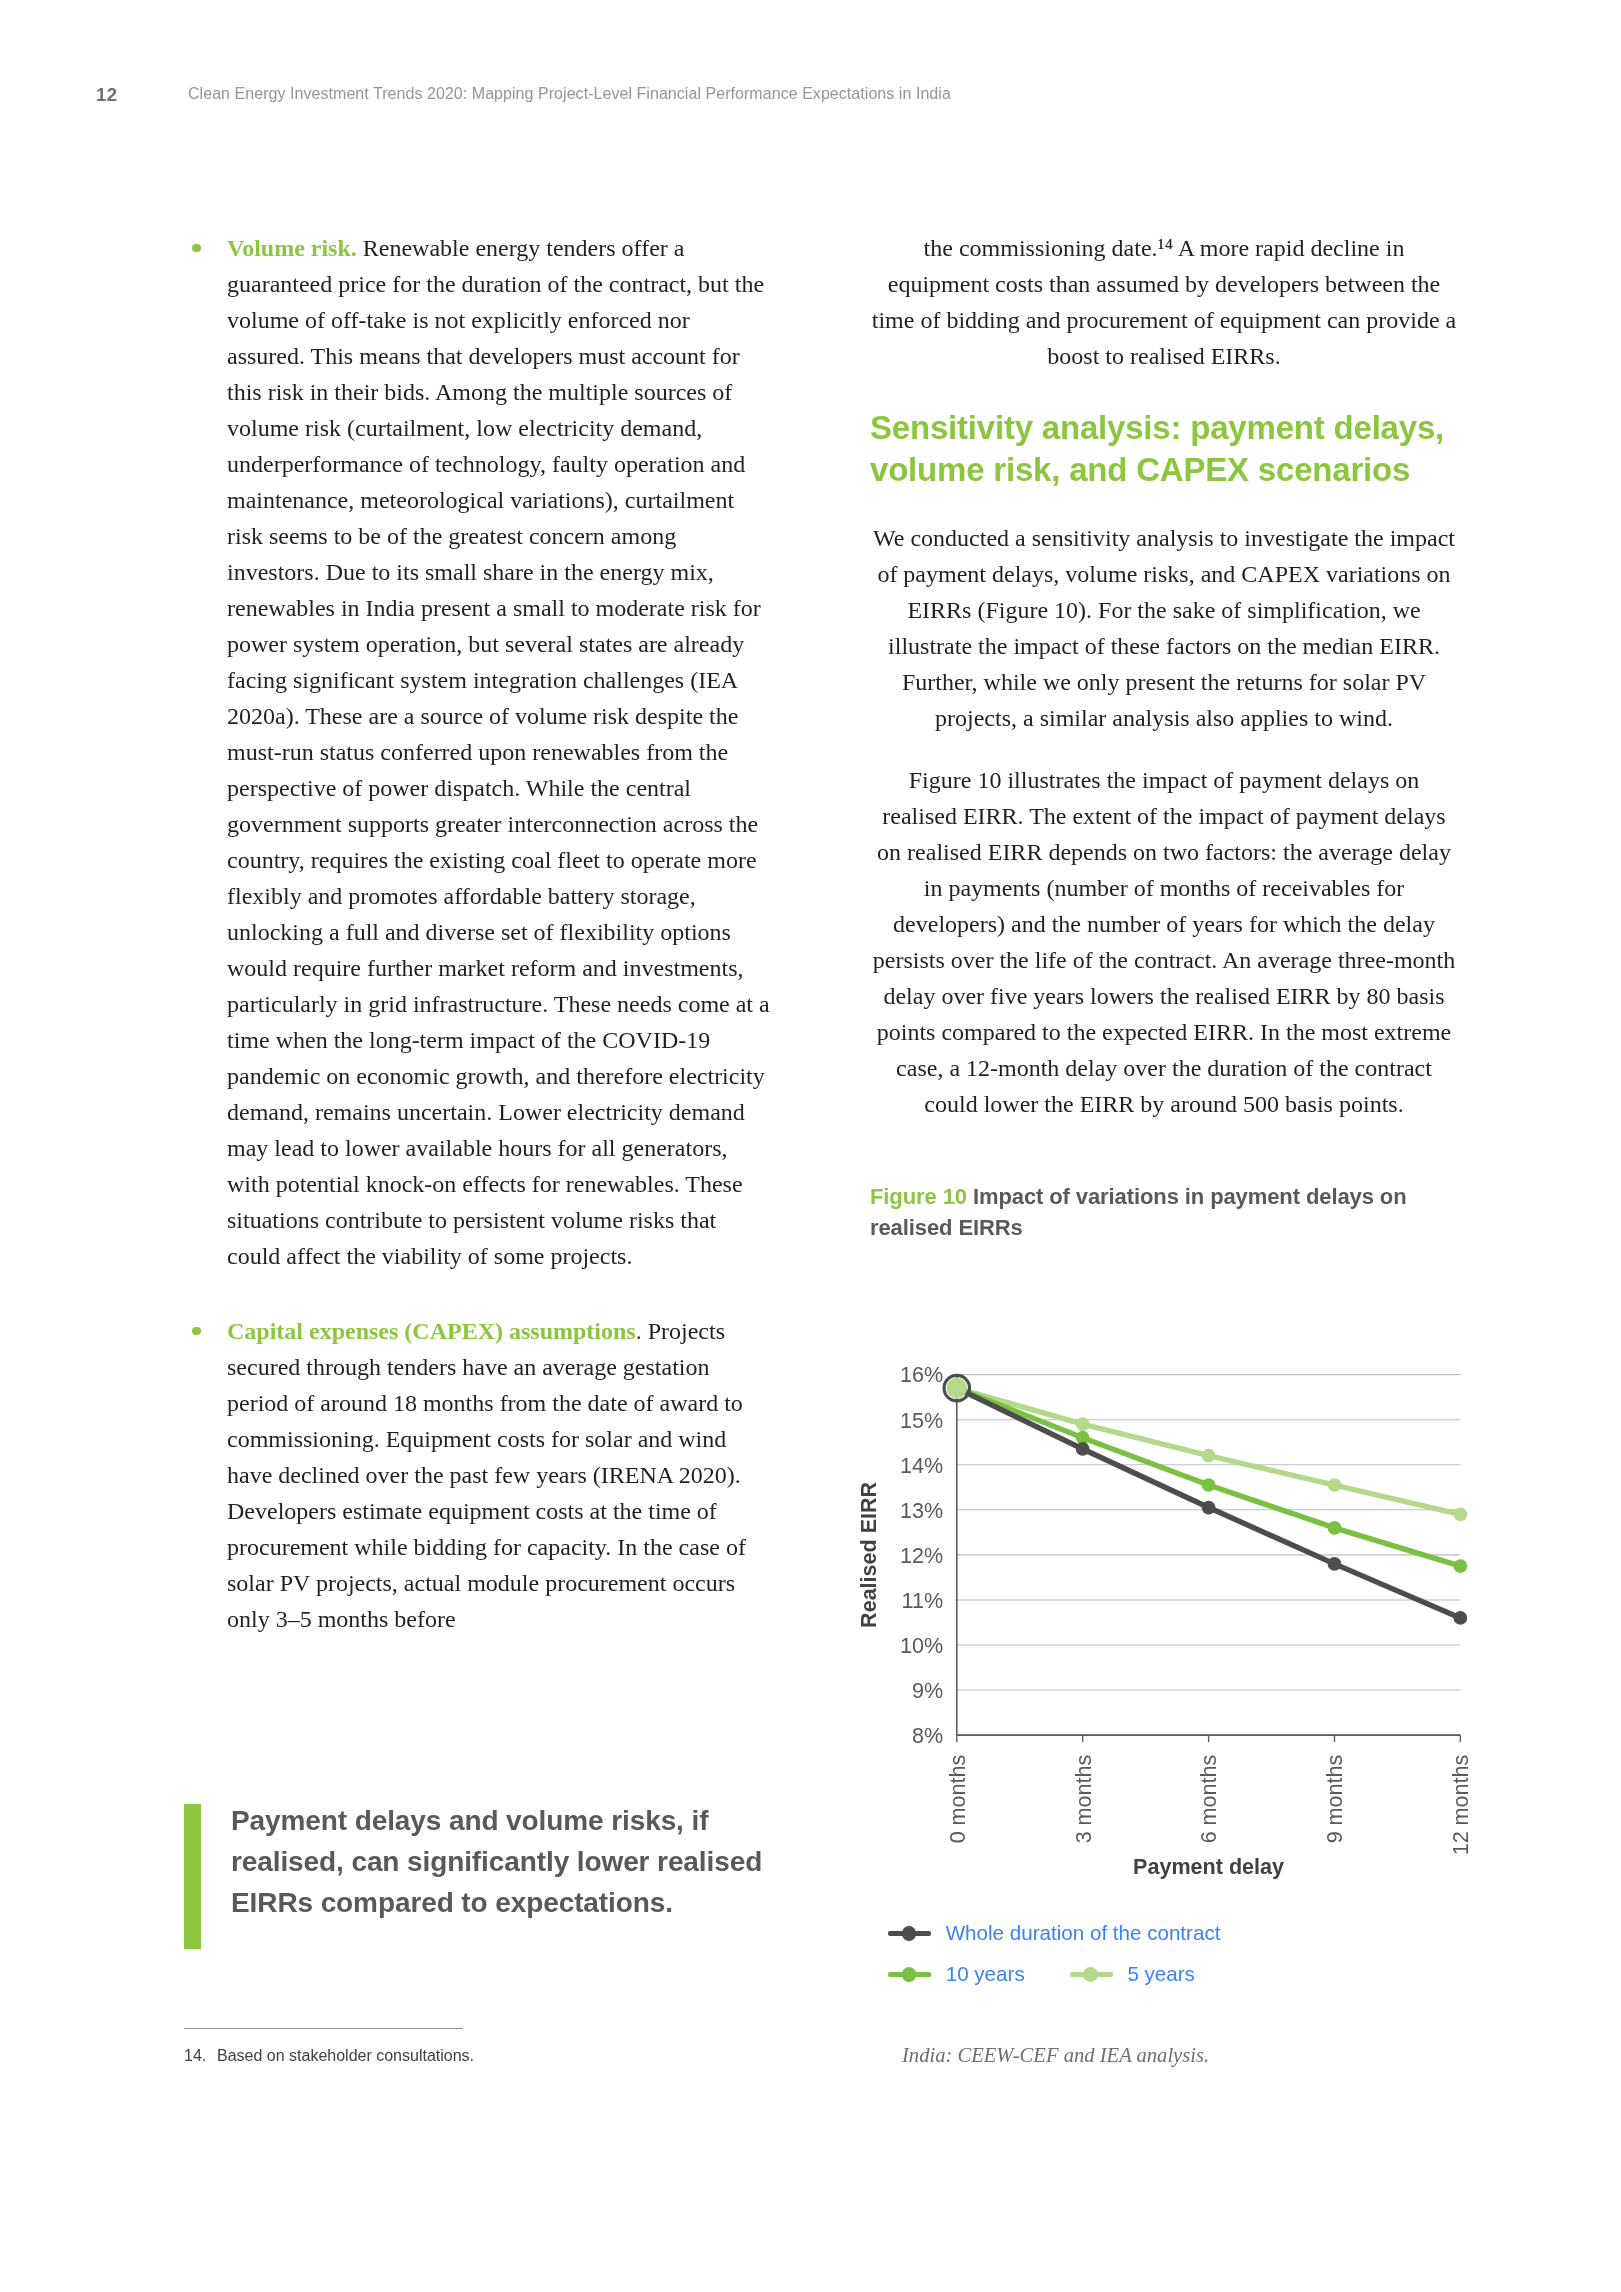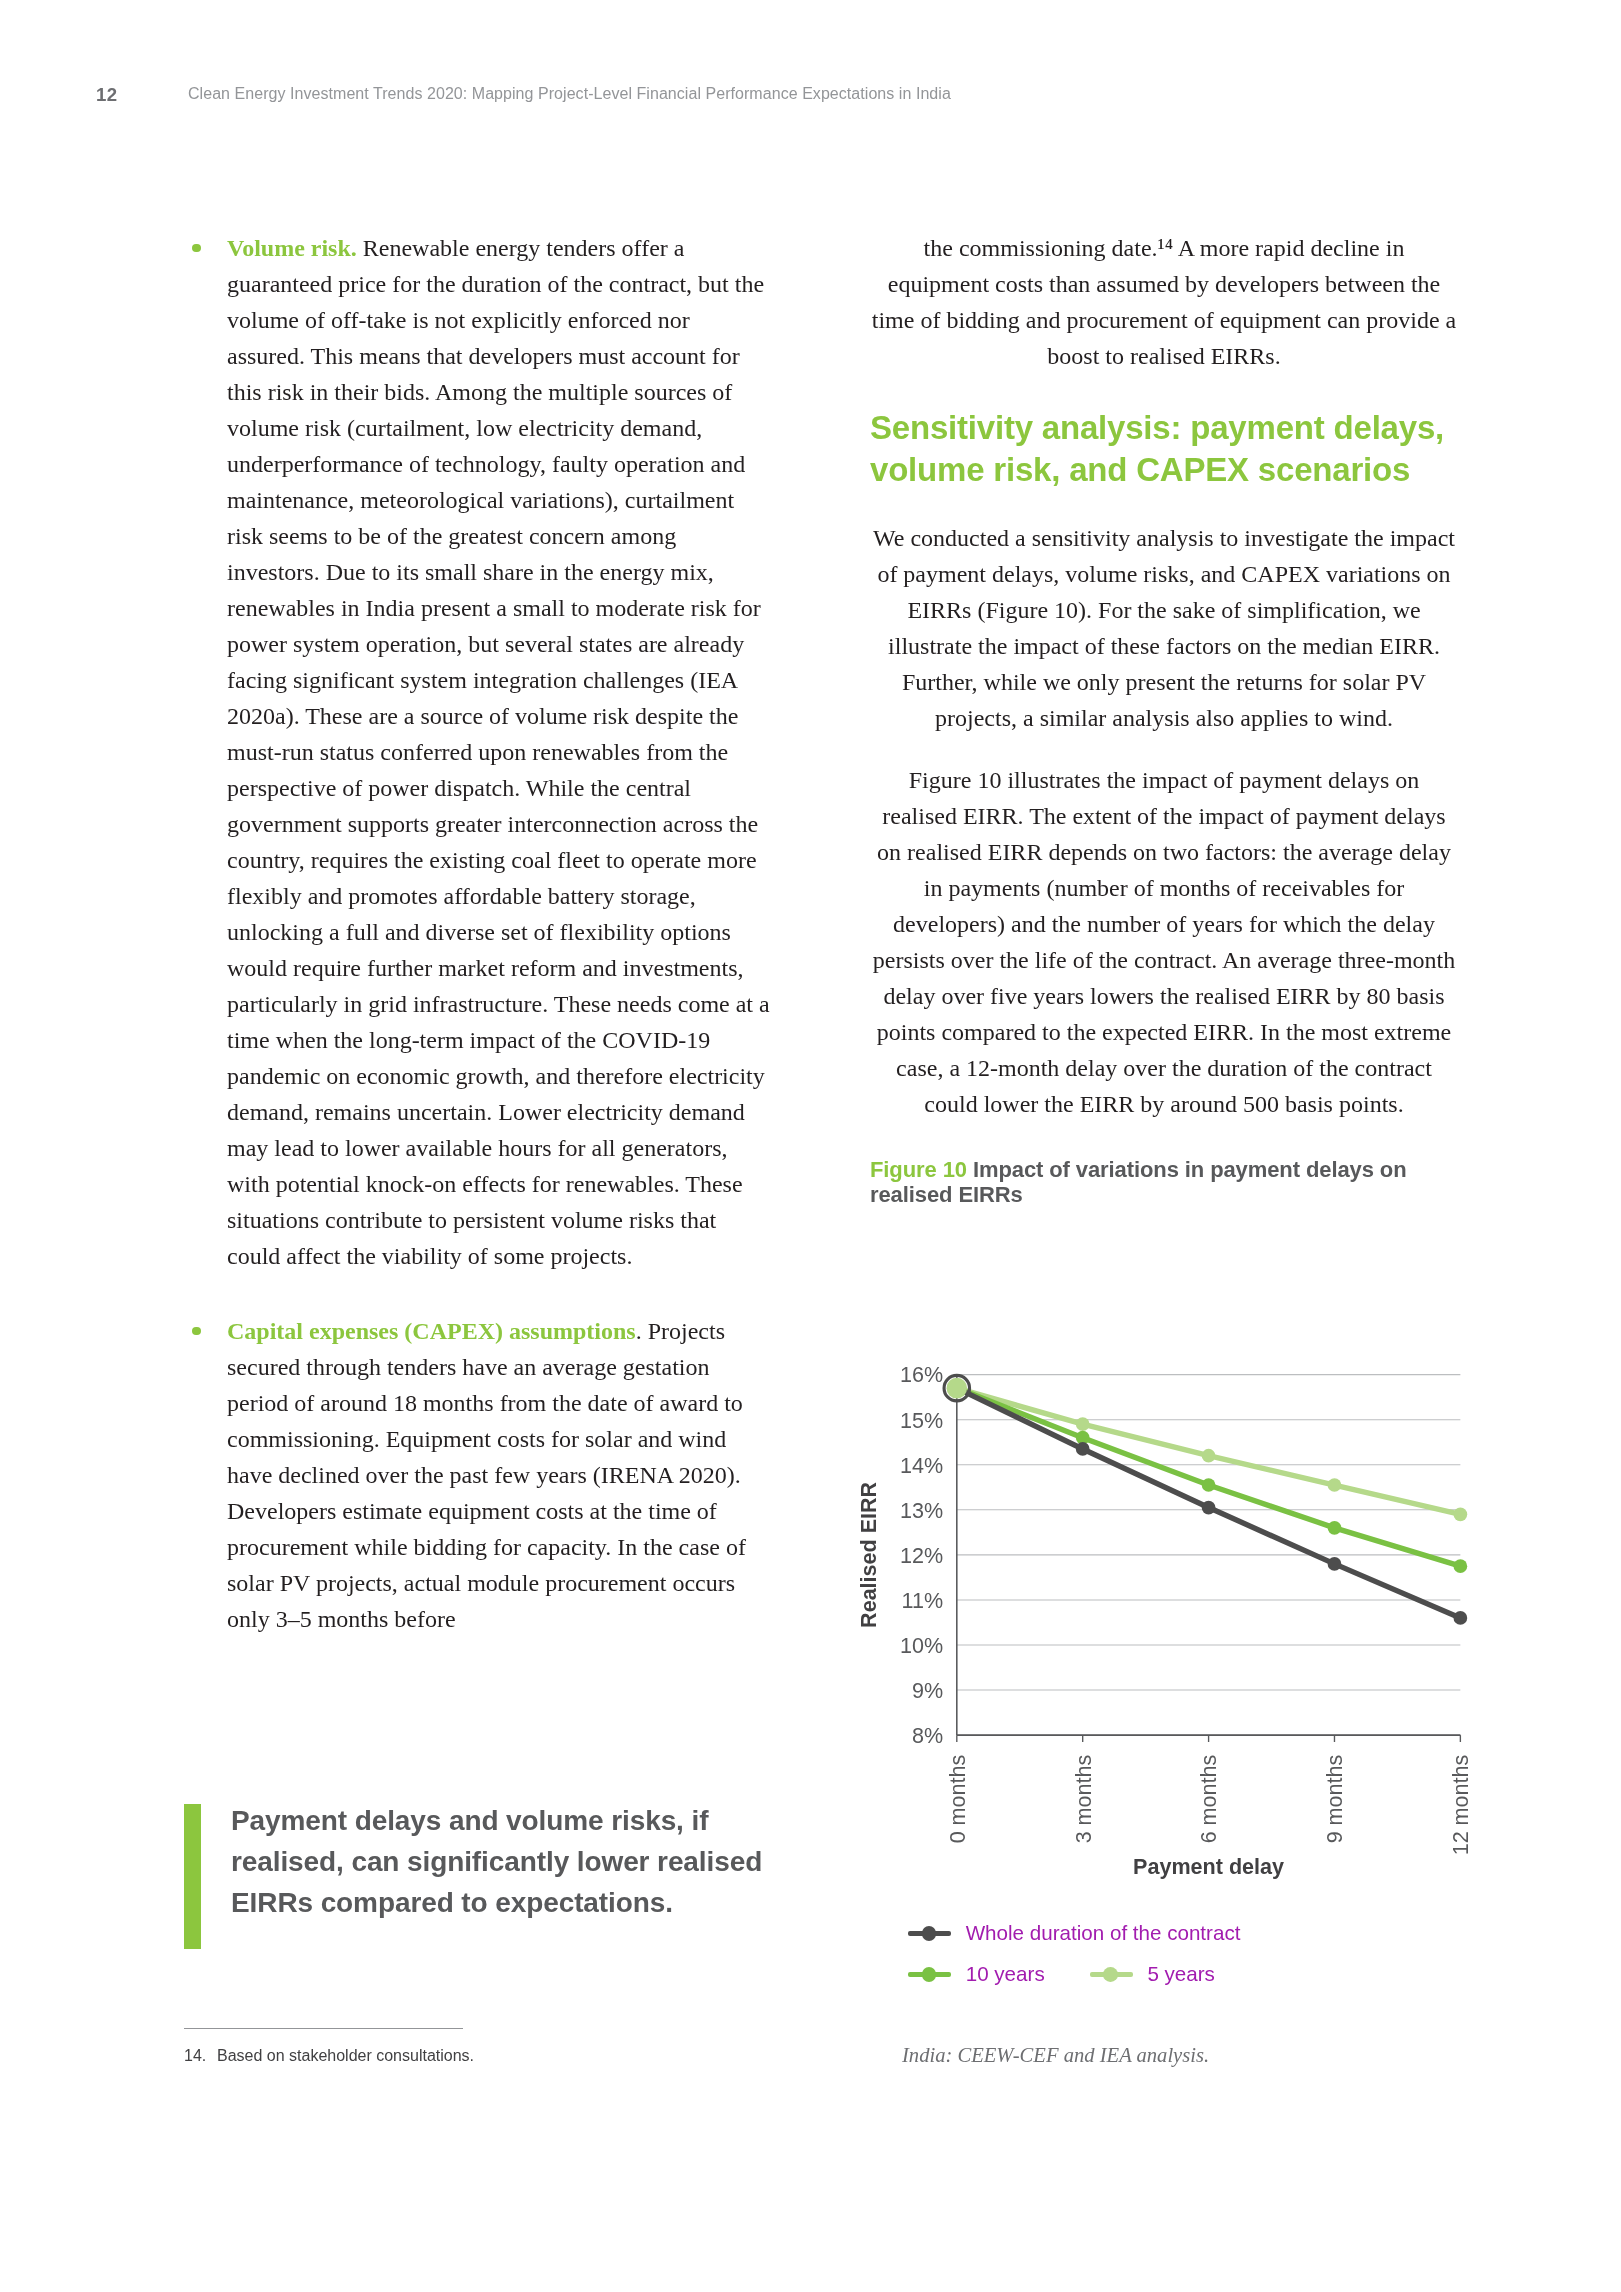--- a/index.html
+++ b/index.html
@@ -140,45 +140,45 @@
     font-size: 16px;
     color: #414042;
   }
   .footnote .fn-num { display: inline-block; width: 33px; }
 
   
   .figure-caption {
     font-family: "Liberation Sans", sans-serif;
     font-weight: bold;
     font-size: 22px;
-    line-height: 25px;
+    line-height: 31px;
     color: #58595b;
-    margin: 35px 0 0 0;
+    margin: 59px 0 0 0;
     letter-spacing: -0.1px;
   }
   .figure-caption .fignum { color: #8cc63e; }
 
   .chart-wrap {
     position: absolute;
     left: 851px;
     top: 1351px;
     width: 627px;
     height: 588px;
   }
 
   .chart-svg { display: block; }
 
   .legend {
     position: absolute;
-    left: 908px;
+    left: 888px;
     top: 1921px;
     width: 549px;
     font-family: "Liberation Sans", sans-serif;
     font-size: 20.6px;
-    color: #a21caf;
+    color: #3b82f6;
   }
   .legend-row { display: flex; align-items: center; margin-bottom: 16.7px; }
   .legend-item { display: flex; align-items: center; margin-right: 45px; }
   .legend-key {
     position: relative;
     width: 43px;
     height: 13.7px;
     margin-right: 14.7px;
     flex: 0 0 auto;
   }

